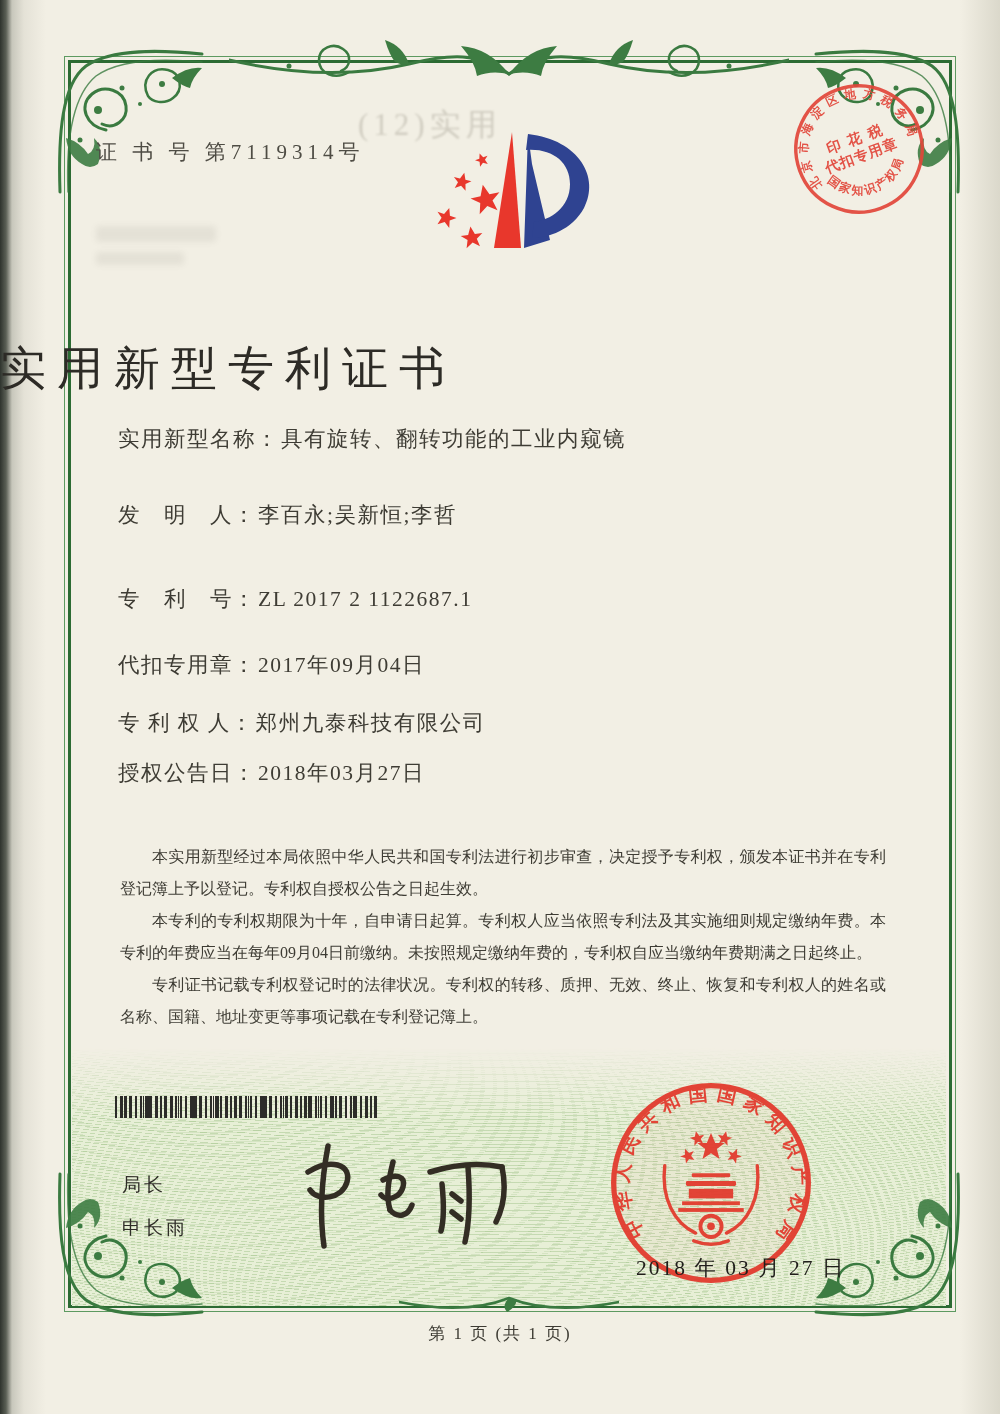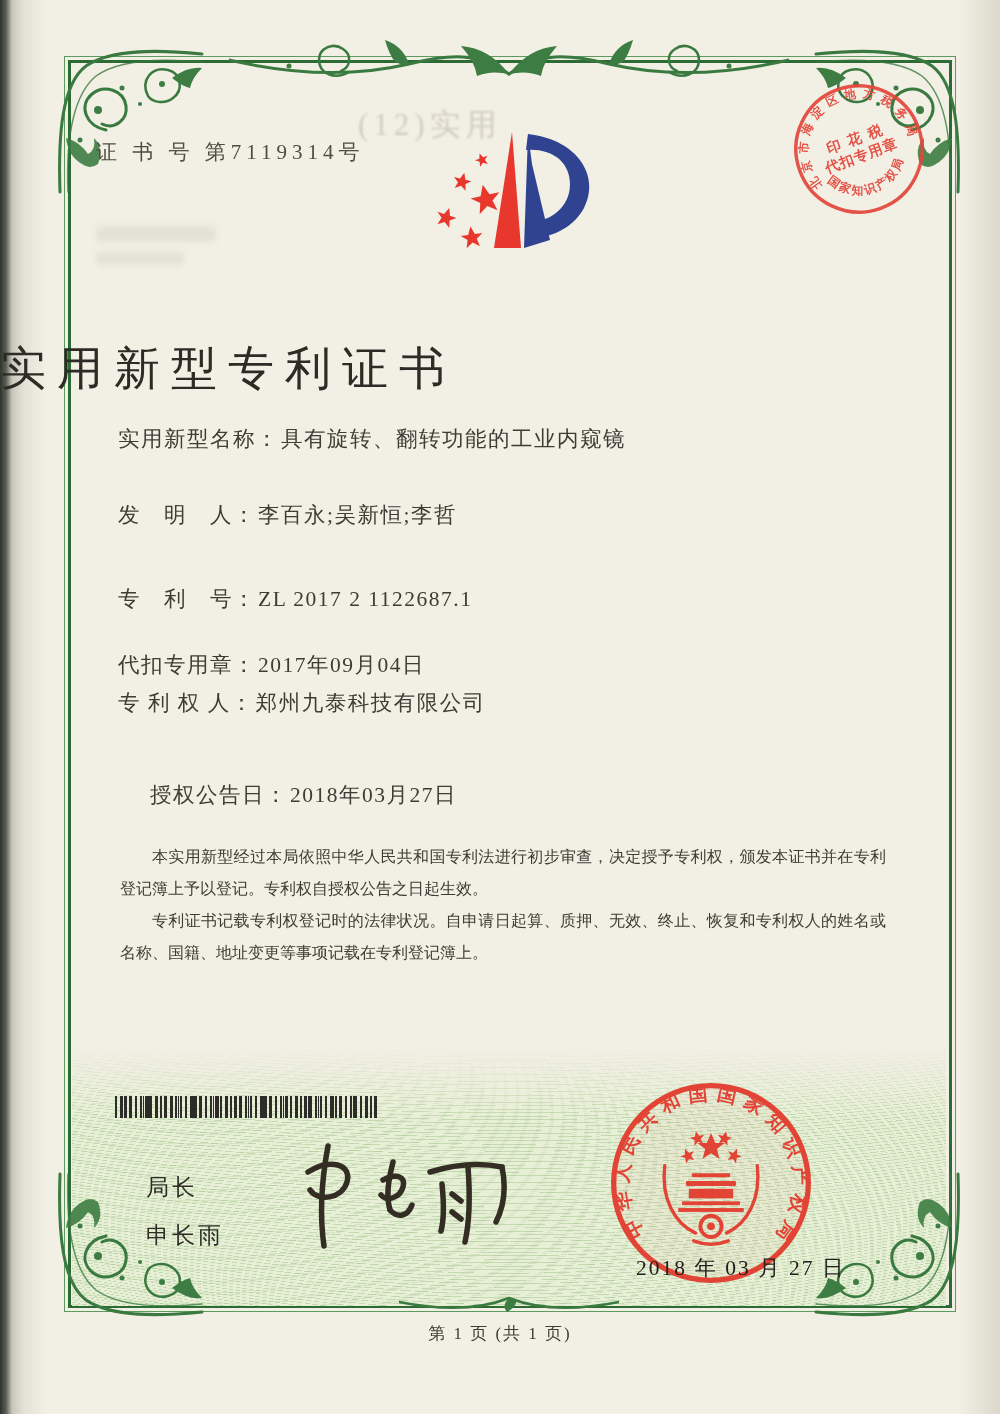--- a/index.html
+++ b/index.html
@@ -42,35 +42,35 @@
   .tax-stamp{position:absolute;left:790px;top:80px;width:138px;height:138px;
     transform:rotate(-20deg);opacity:.92;}
 
   .doc-title{position:absolute;left:0;width:100%;top:290px;text-align:left;
     font-size:46px;font-weight:normal;letter-spacing:11px;color:#2d2b26;margin-top:48px;}
 
   .fields{position:absolute;left:118px;top:0;width:740px;}
   .field-row{position:absolute;left:0;font-size:21.5px;color:#3e3c34;letter-spacing:1.5px;white-space:nowrap;}
   .field-row .val{margin-left:2px;}
   .row-0{top:424px;} .row-1{top:500px;} .row-2{top:576px;margin-top:8px;}
-  .row-3{top:650px;} .row-4{top:688px;} .row-5{top:780px;margin-left:32px;}
+  .row-3{top:650px;} .row-4{top:708px;} .row-5{top:758px;}
 
   .body-text{position:absolute;left:120px;top:841px;width:766px;
     font-size:16px;line-height:32px;color:#3e3c34;text-align:justify;}
   .body-text p{margin:0;text-indent:2em;}
 
   .barcode{position:absolute;left:115px;top:1096px;width:262px;height:22px;
     background-image:
       repeating-linear-gradient(90deg,#2c2c29 0 2px,rgba(0,0,0,0) 2px 5px),
       repeating-linear-gradient(90deg,#2c2c29 0 1px,rgba(0,0,0,0) 1px 7px),
       repeating-linear-gradient(90deg,rgba(0,0,0,0) 0 9px,#2c2c29 9px 12px,rgba(0,0,0,0) 12px 23px),
       repeating-linear-gradient(90deg,rgba(0,0,0,0) 0 30px,#f0eddf 30px 33px,rgba(0,0,0,0) 33px 67px);}
 
   .signer{position:absolute;left:122px;top:1172px;font-family:"Liberation Sans","DejaVu Sans",sans-serif;
-    font-size:23px;color:#2e2c27;letter-spacing:3px;margin-left:24px;}
+    font-size:19px;color:#2e2c27;letter-spacing:3px;}
   .signer .name{margin-top:17px;}
   .signature{position:absolute;left:272px;top:1136px;width:238px;height:120px;}
 
   .seal{position:absolute;left:605px;top:1077px;width:212px;height:212px;opacity:.95;}
   .seal-date{position:absolute;left:636px;top:1253px;font-size:21.5px;color:#201e1b;letter-spacing:2px;}
 
   .footer{position:absolute;left:0;width:100%;top:1322px;text-align:center;
     font-size:17px;color:#3e3c34;letter-spacing:2px;}
 
   .green-stroke{stroke:#3a7a40;fill:none;stroke-linecap:round;}
@@ -179,21 +179,22 @@
   <div class="field-row row-0"><span>实用新型名称</span><span>：</span><span class="val">具有旋转、翻转功能的工业内窥镜</span></div>
   <div class="field-row row-1"><span>发　明　人</span><span>：</span><span class="val">李百永;吴新恒;李哲</span></div>
   <div class="field-row row-2"><span>专　利　号</span><span>：</span><span class="val">ZL 2017 2 1122687.1</span></div>
   <div class="field-row row-3"><span>代扣专用章</span><span>：</span><span class="val">2017年09月04日</span></div>
   <div class="field-row row-4"><span>专 利 权 人</span><span>：</span><span class="val">郑州九泰科技有限公司</span></div>
   <div class="field-row row-5"><span>授权公告日</span><span>：</span><span class="val">2018年03月27日</span></div>
 </div>
 
 <div class="body-text">
   <p>本实用新型经过本局依照中华人民共和国专利法进行初步审查，决定授予专利权，颁发本证书并在专利登记簿上予以登记。专利权自授权公告之日起生效。</p>
-  <p>专利证书记载专利权登记时的法律状况。自申请日起算、质押、无效、终止、恢复和专利权人的姓名或名称、国籍、地址变更等事项记载在专利登记簿上。</p>
+  <p>本专利的专利权期限为十年，自申请日起算。专利权人应当依照专利法及其实施细则规定缴纳年费。本专利的年费应当在每年09月04日前缴纳。未按照规定缴纳年费的，专利权自应当缴纳年费期满之日起终止。</p>
+  <p>专利证书记载专利权登记时的法律状况。专利权的转移、质押、无效、终止、恢复和专利权人的姓名或名称、国籍、地址变更等事项记载在专利登记簿上。</p>
 </div>
 
 <div class="barcode"></div>
 
 <div class="signer">
   <div>局长</div>
   <div class="name">申长雨</div>
 </div>
 
 <svg class="signature" viewBox="0 0 238 120">

